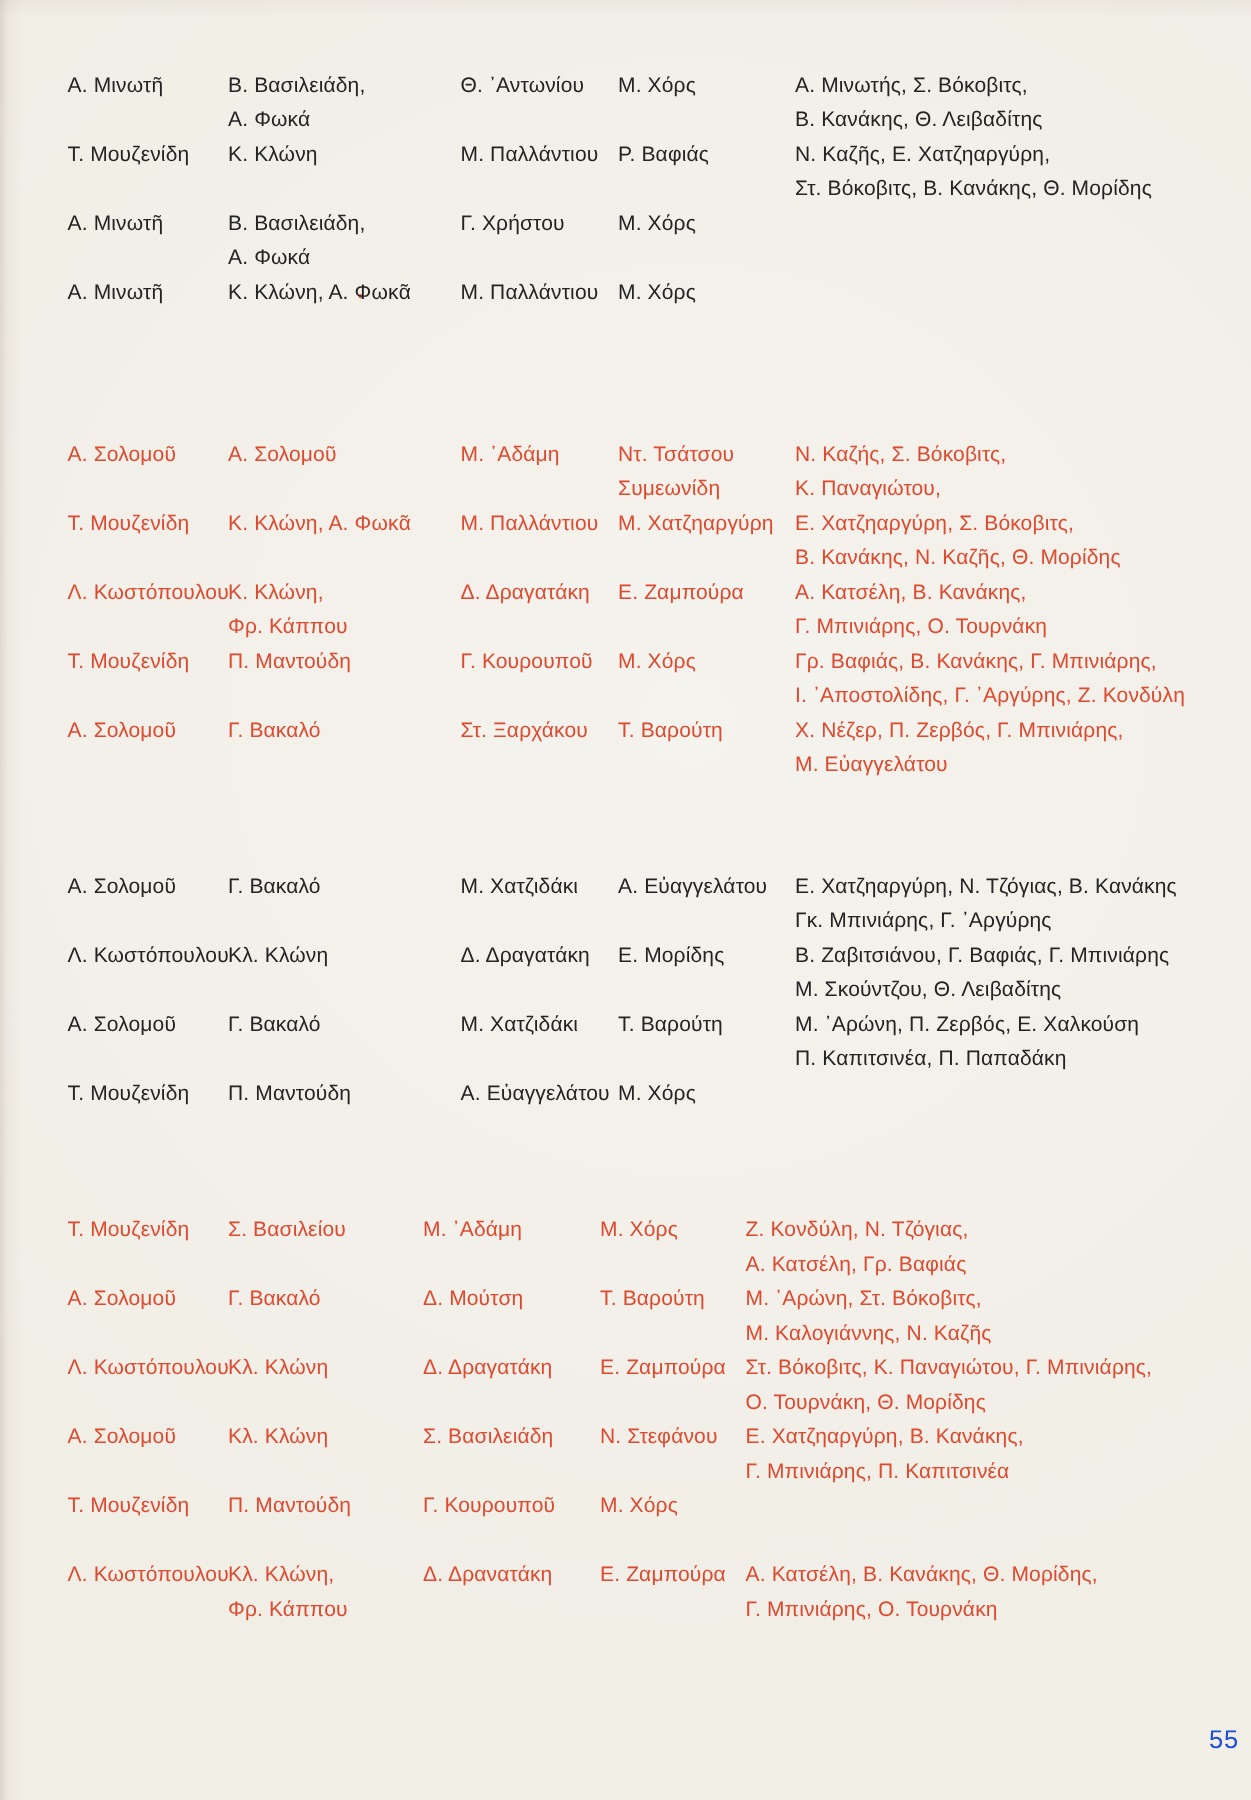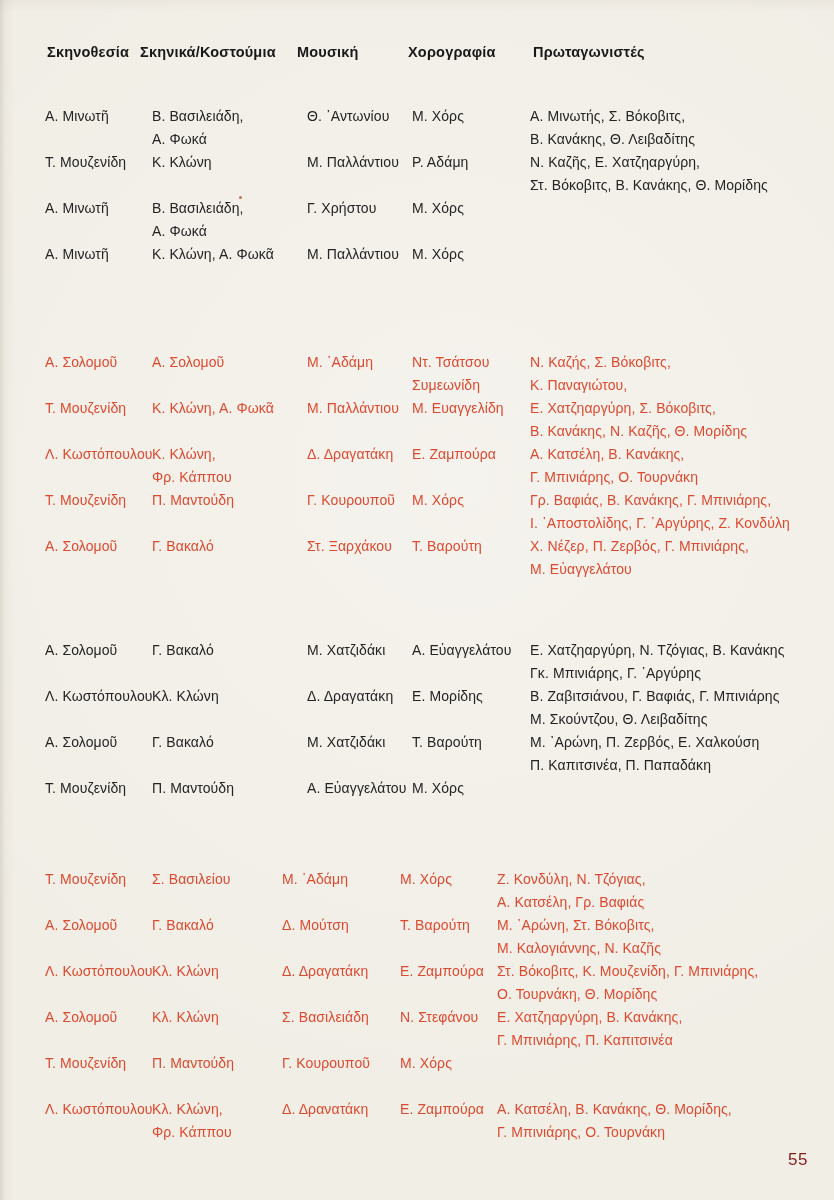--- a/index.html
+++ b/index.html
@@ -29,56 +29,49 @@
   .s13 .row{grid-template-columns:107px 155px 105px 118px auto;}
   .s4  .row{grid-template-columns:107px 130px 118px 97px auto;}
   .cell{font-size:14px;line-height:22.5px;white-space:pre;letter-spacing:.1px;}
   .sec1{margin-top:45px;}
   .sec2{margin-top:63px;}
   .sec3{margin-top:59px;}
   .sec4{margin-top:46px;}
   .ink{color:#242424;}
   .red{color:#dd4a30;}
   .page-num{
-    position:absolute;top:1150px;right:26px;
-    font-size:17px;color:#7f1d1d;letter-spacing:.5px;
+    position:absolute;top:1150px;right:8px;
+    font-size:17px;color:#1d4ed8;letter-spacing:.5px;
   }
   .speck{position:absolute;left:239px;top:196px;width:3px;height:3px;border-radius:50%;background:#b4543a;opacity:.8;}
 </style>
 </head>
 <body>
 
 <div class="paper"></div>
 <div class="speck"></div>
 
 <div class="content">
 
-  <div class="header">
-    <div class="hcell">Σκηνοθεσία</div>
-    <div class="hcell">Σκηνικά/Κοστούμια</div>
-    <div class="hcell">Μουσική</div>
-    <div class="hcell">Χορογραφία</div>
-    <div class="hcell">Πρωταγωνιστές</div>
-  </div>
 
   <div class="tbl s13 ink sec1">
     <div class="row">
       <div class="cell">Α. Μινωτῆ</div>
       <div class="cell">Β. Βασιλειάδη,
 Α. Φωκά</div>
       <div class="cell">Θ. ᾿Αντωνίου</div>
       <div class="cell">Μ. Χόρς</div>
       <div class="cell">Α. Μινωτής, Σ. Βόκοβιτς,
 Β. Κανάκης, Θ. Λειβαδίτης</div>
     </div>
     <div class="row">
       <div class="cell">Τ. Μουζενίδη</div>
       <div class="cell">Κ. Κλώνη</div>
       <div class="cell">Μ. Παλλάντιου</div>
-      <div class="cell">Ρ. Αδάμη</div>
+      <div class="cell">Ρ. Βαφιάς</div>
       <div class="cell">Ν. Καζῆς, Ε. Χατζηαργύρη,
 Στ. Βόκοβιτς, Β. Κανάκης, Θ. Μορίδης</div>
     </div>
     <div class="row">
       <div class="cell">Α. Μινωτῆ</div>
       <div class="cell">Β. Βασιλειάδη,
 Α. Φωκά</div>
       <div class="cell">Γ. Χρήστου</div>
       <div class="cell">Μ. Χόρς</div>
     </div>
@@ -97,21 +90,21 @@
       <div class="cell">Μ. ᾿Αδάμη</div>
       <div class="cell">Ντ. Τσάτσου
 Συμεωνίδη</div>
       <div class="cell">Ν. Καζής, Σ. Βόκοβιτς,
 Κ. Παναγιώτου,</div>
     </div>
     <div class="row">
       <div class="cell">Τ. Μουζενίδη</div>
       <div class="cell">Κ. Κλώνη, Α. Φωκᾶ</div>
       <div class="cell">Μ. Παλλάντιου</div>
-      <div class="cell">Μ. Ευαγγελίδη</div>
+      <div class="cell">Μ. Χατζηαργύρη</div>
       <div class="cell">Ε. Χατζηαργύρη, Σ. Βόκοβιτς,
 Β. Κανάκης, Ν. Καζῆς, Θ. Μορίδης</div>
     </div>
     <div class="row">
       <div class="cell">Λ. Κωστόπουλου</div>
       <div class="cell">Κ. Κλώνη,
 Φρ. Κάππου</div>
       <div class="cell">Δ. Δραγατάκη</div>
       <div class="cell">Ε. Ζαμπούρα</div>
       <div class="cell">Α. Κατσέλη, Β. Κανάκης,
@@ -183,21 +176,21 @@
       <div class="cell">Δ. Μούτση</div>
       <div class="cell">Τ. Βαρούτη</div>
       <div class="cell">Μ. ᾿Αρώνη, Στ. Βόκοβιτς,
 Μ. Καλογιάννης, Ν. Καζῆς</div>
     </div>
     <div class="row">
       <div class="cell">Λ. Κωστόπουλου</div>
       <div class="cell">Κλ. Κλώνη</div>
       <div class="cell">Δ. Δραγατάκη</div>
       <div class="cell">Ε. Ζαμπούρα</div>
-      <div class="cell">Στ. Βόκοβιτς, Κ. Μουζενίδη, Γ. Μπινιάρης,
+      <div class="cell">Στ. Βόκοβιτς, Κ. Παναγιώτου, Γ. Μπινιάρης,
 Ο. Τουρνάκη, Θ. Μορίδης</div>
     </div>
     <div class="row">
       <div class="cell">Α. Σολομοῦ</div>
       <div class="cell">Κλ. Κλώνη</div>
       <div class="cell">Σ. Βασιλειάδη</div>
       <div class="cell">Ν. Στεφάνου</div>
       <div class="cell">Ε. Χατζηαργύρη, Β. Κανάκης,
 Γ. Μπινιάρης, Π. Καπιτσινέα</div>
     </div>

